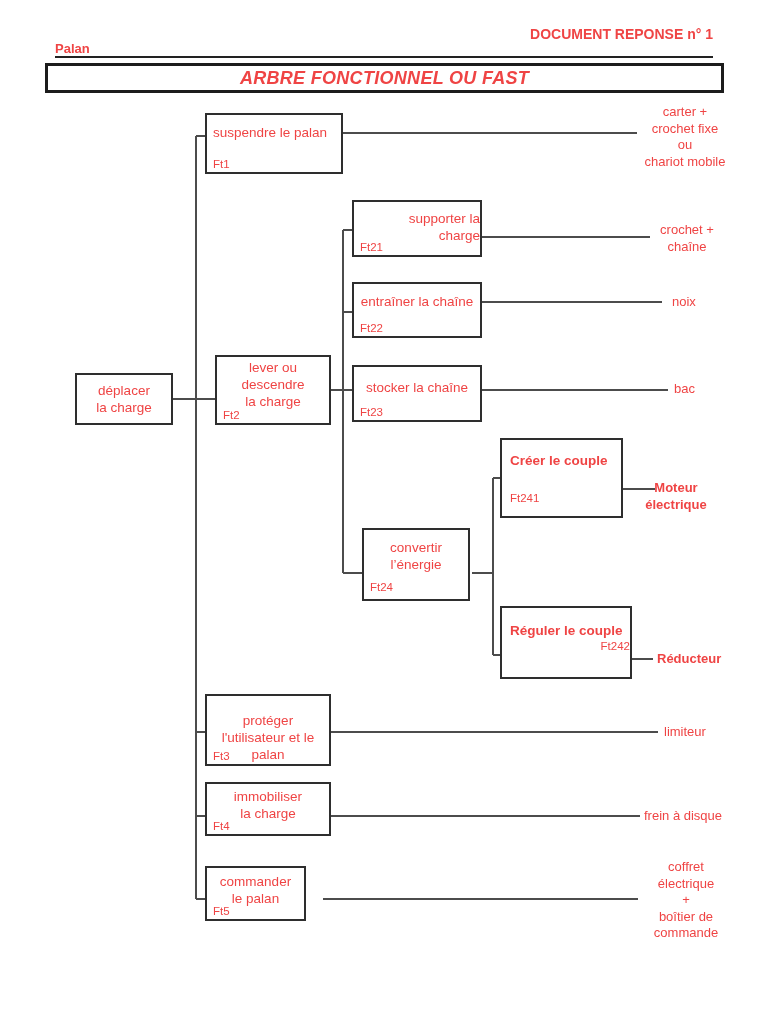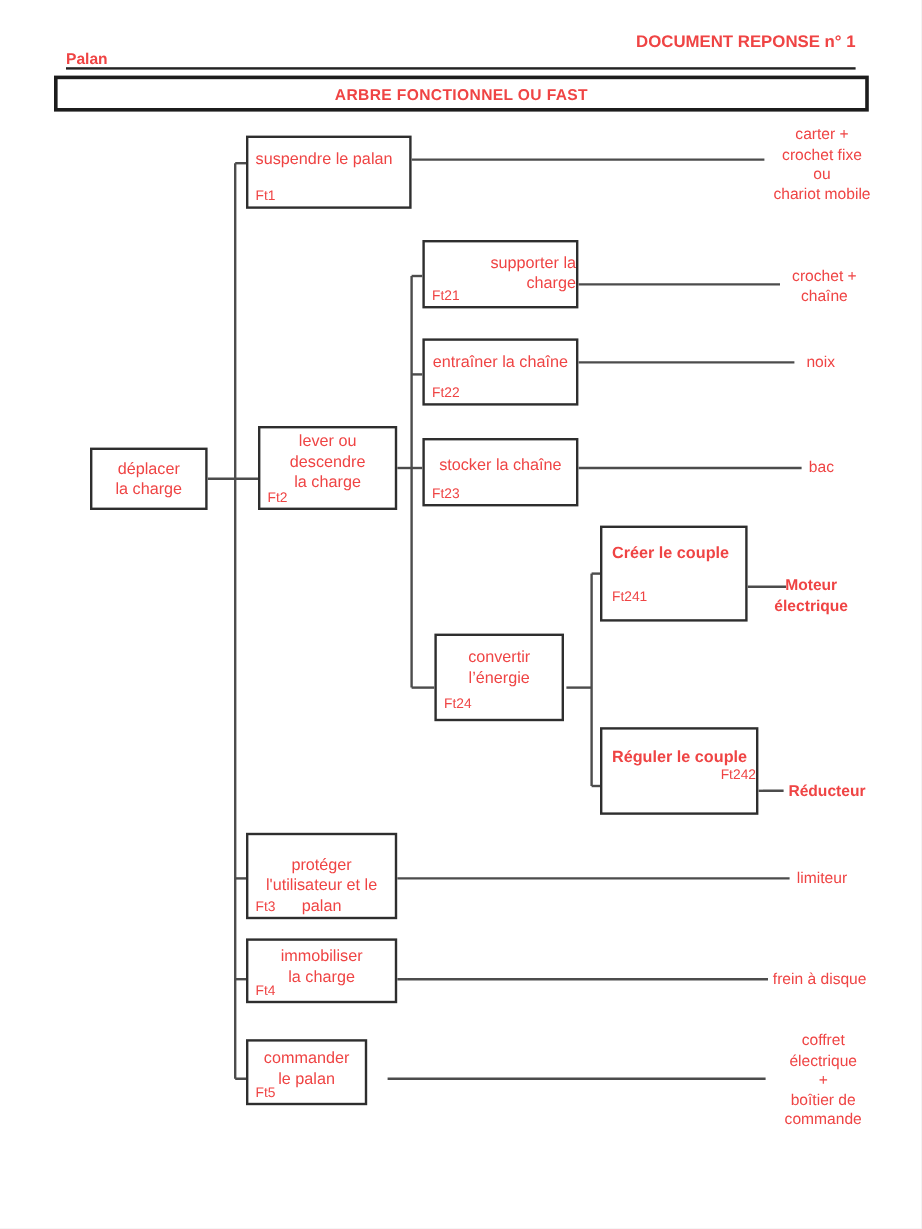--- a/index.html
+++ b/index.html
@@ -24,21 +24,21 @@
     position:absolute;left:55px;right:55px;top:56px;height:2px;
     background:#222222;
   }
   
   .title-box{
     position:absolute;left:45px;top:63px;width:673px;height:24px;
     border:3px solid #1c1c1c;
     display:flex;align-items:center;justify-content:center;
   }
   .title-box .title-text{
-    font-size:13px;font-weight:bold;letter-spacing:.3px;white-space:nowrap;
+    font-size:18px;font-weight:bold;letter-spacing:.3px;white-space:nowrap;font-style:italic;
   }
   
   svg.wires{position:absolute;left:0;top:0;pointer-events:none;}
   svg.wires line{stroke:#4c4c4c;stroke-width:2;}
   
   .box{
     position:absolute;
     background:#ffffff;
     border:2px solid #2e2e2e;
     box-sizing:border-box;

